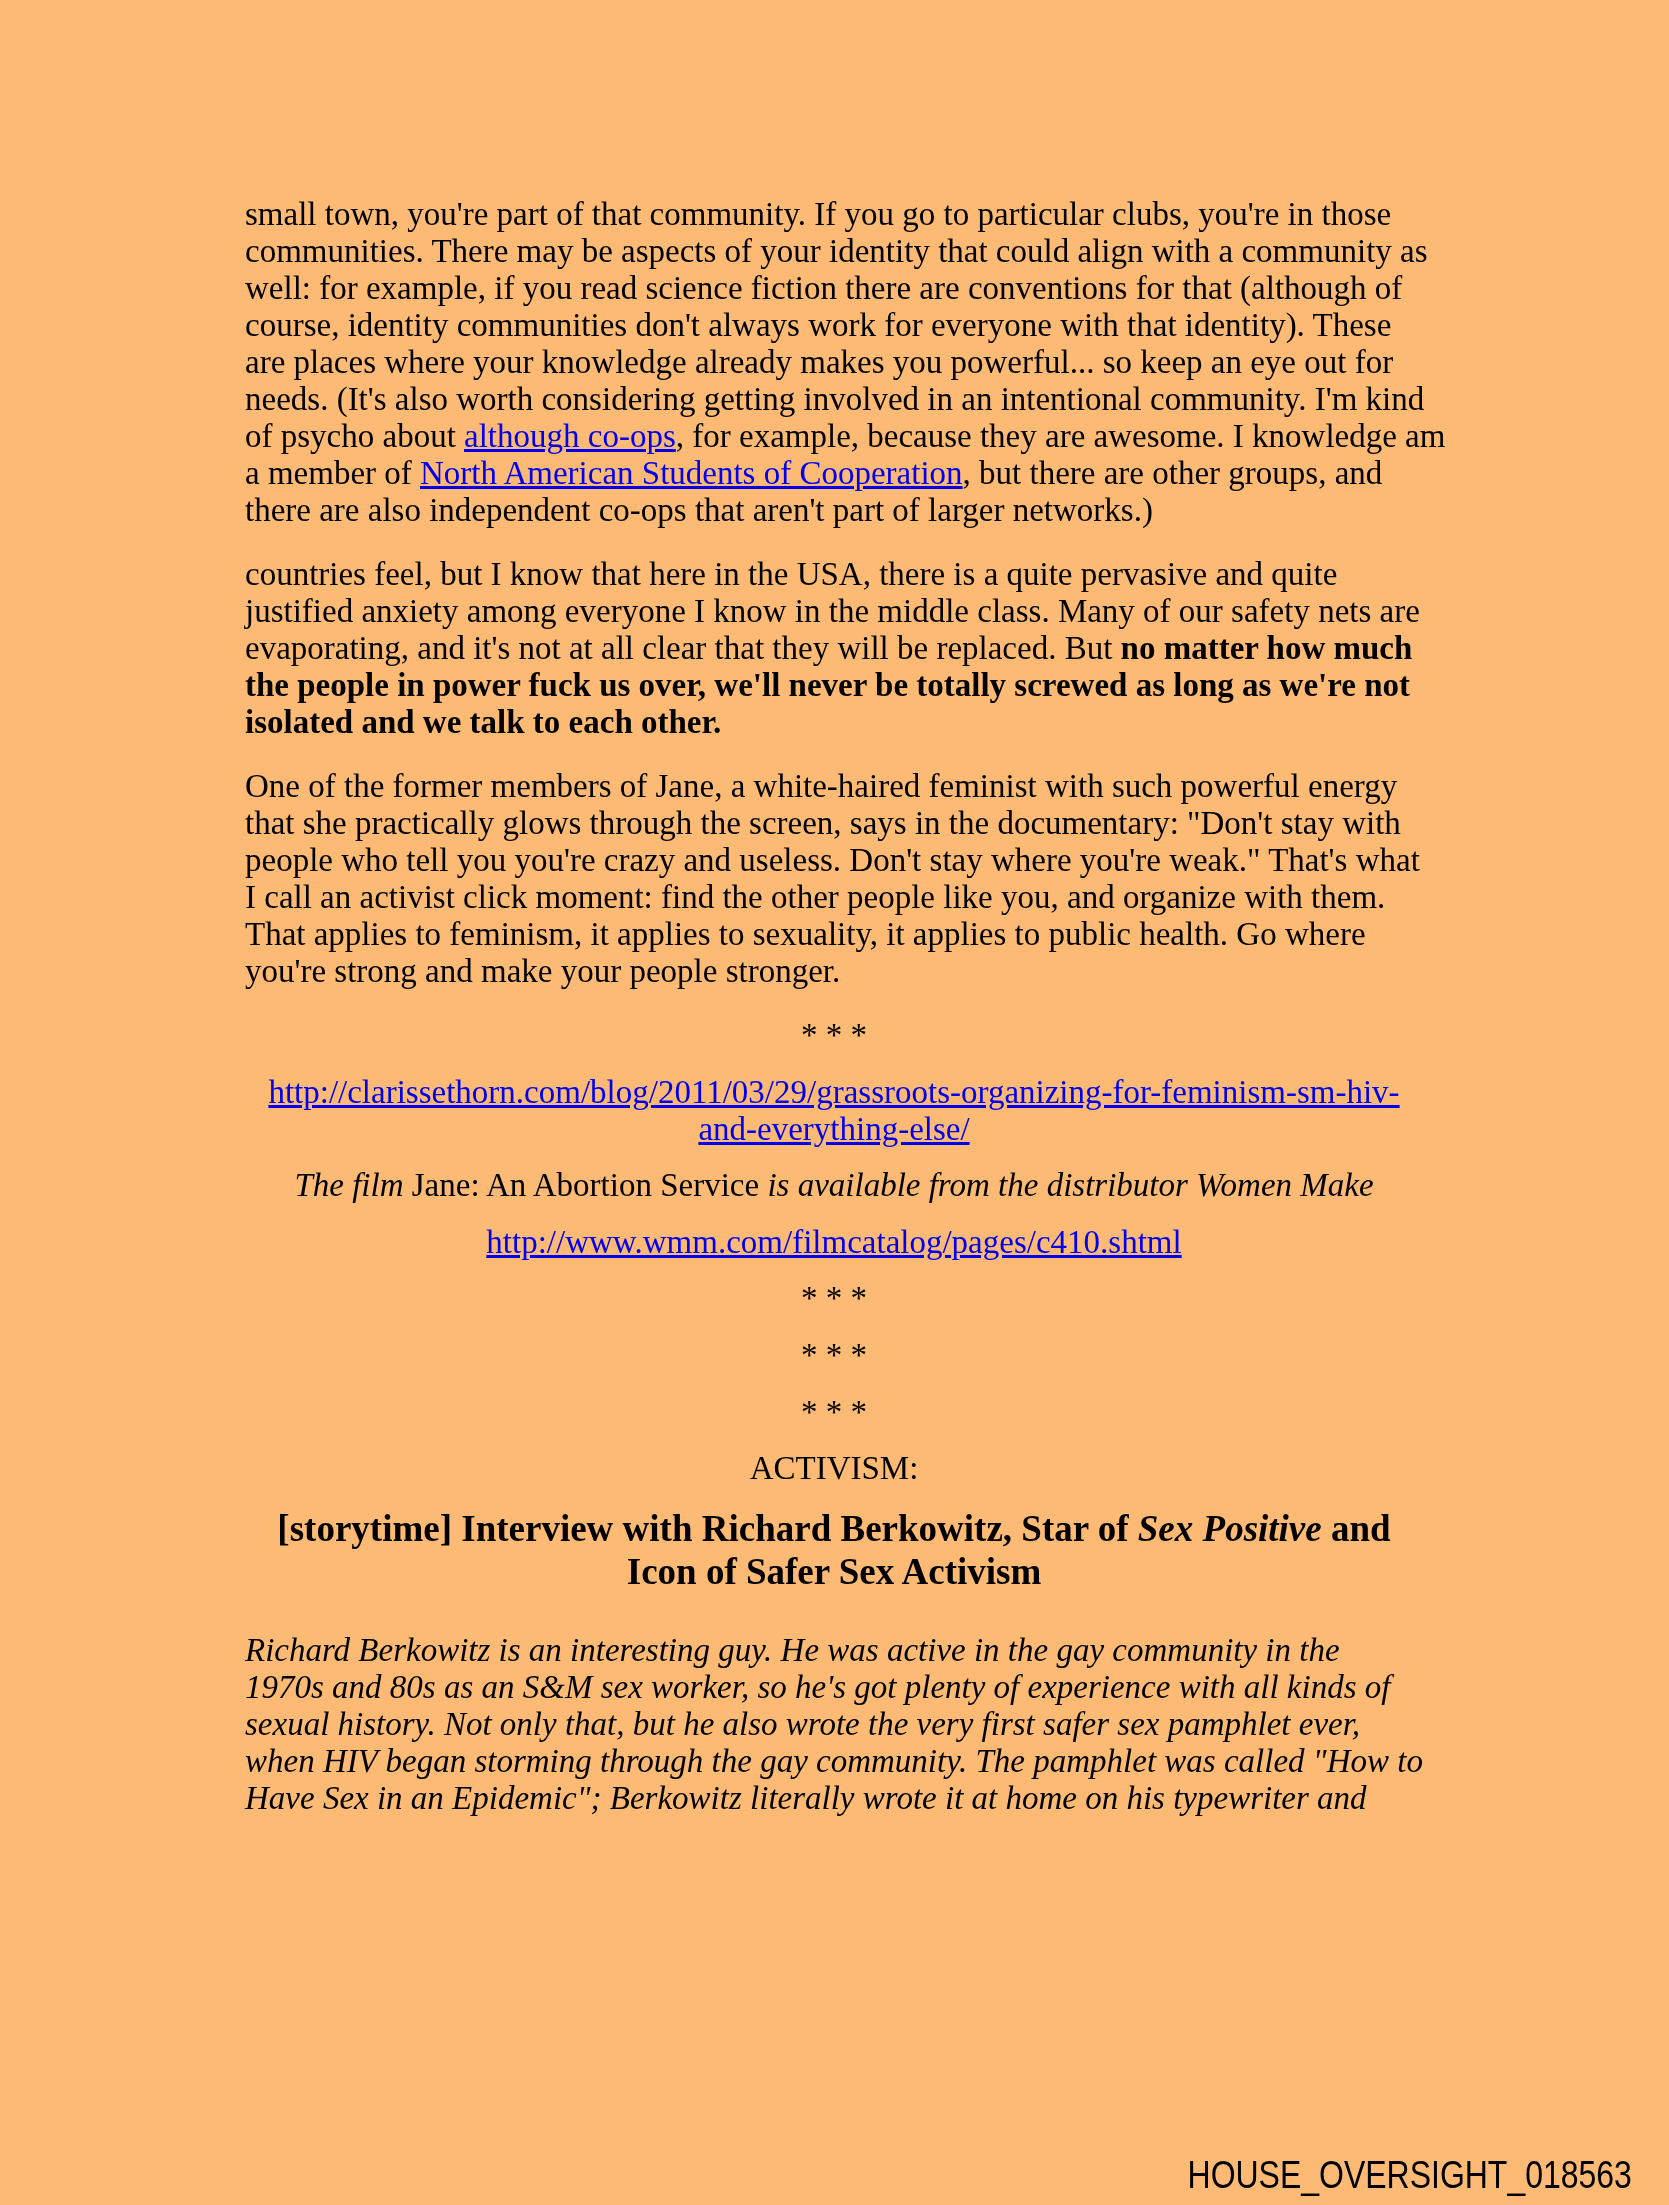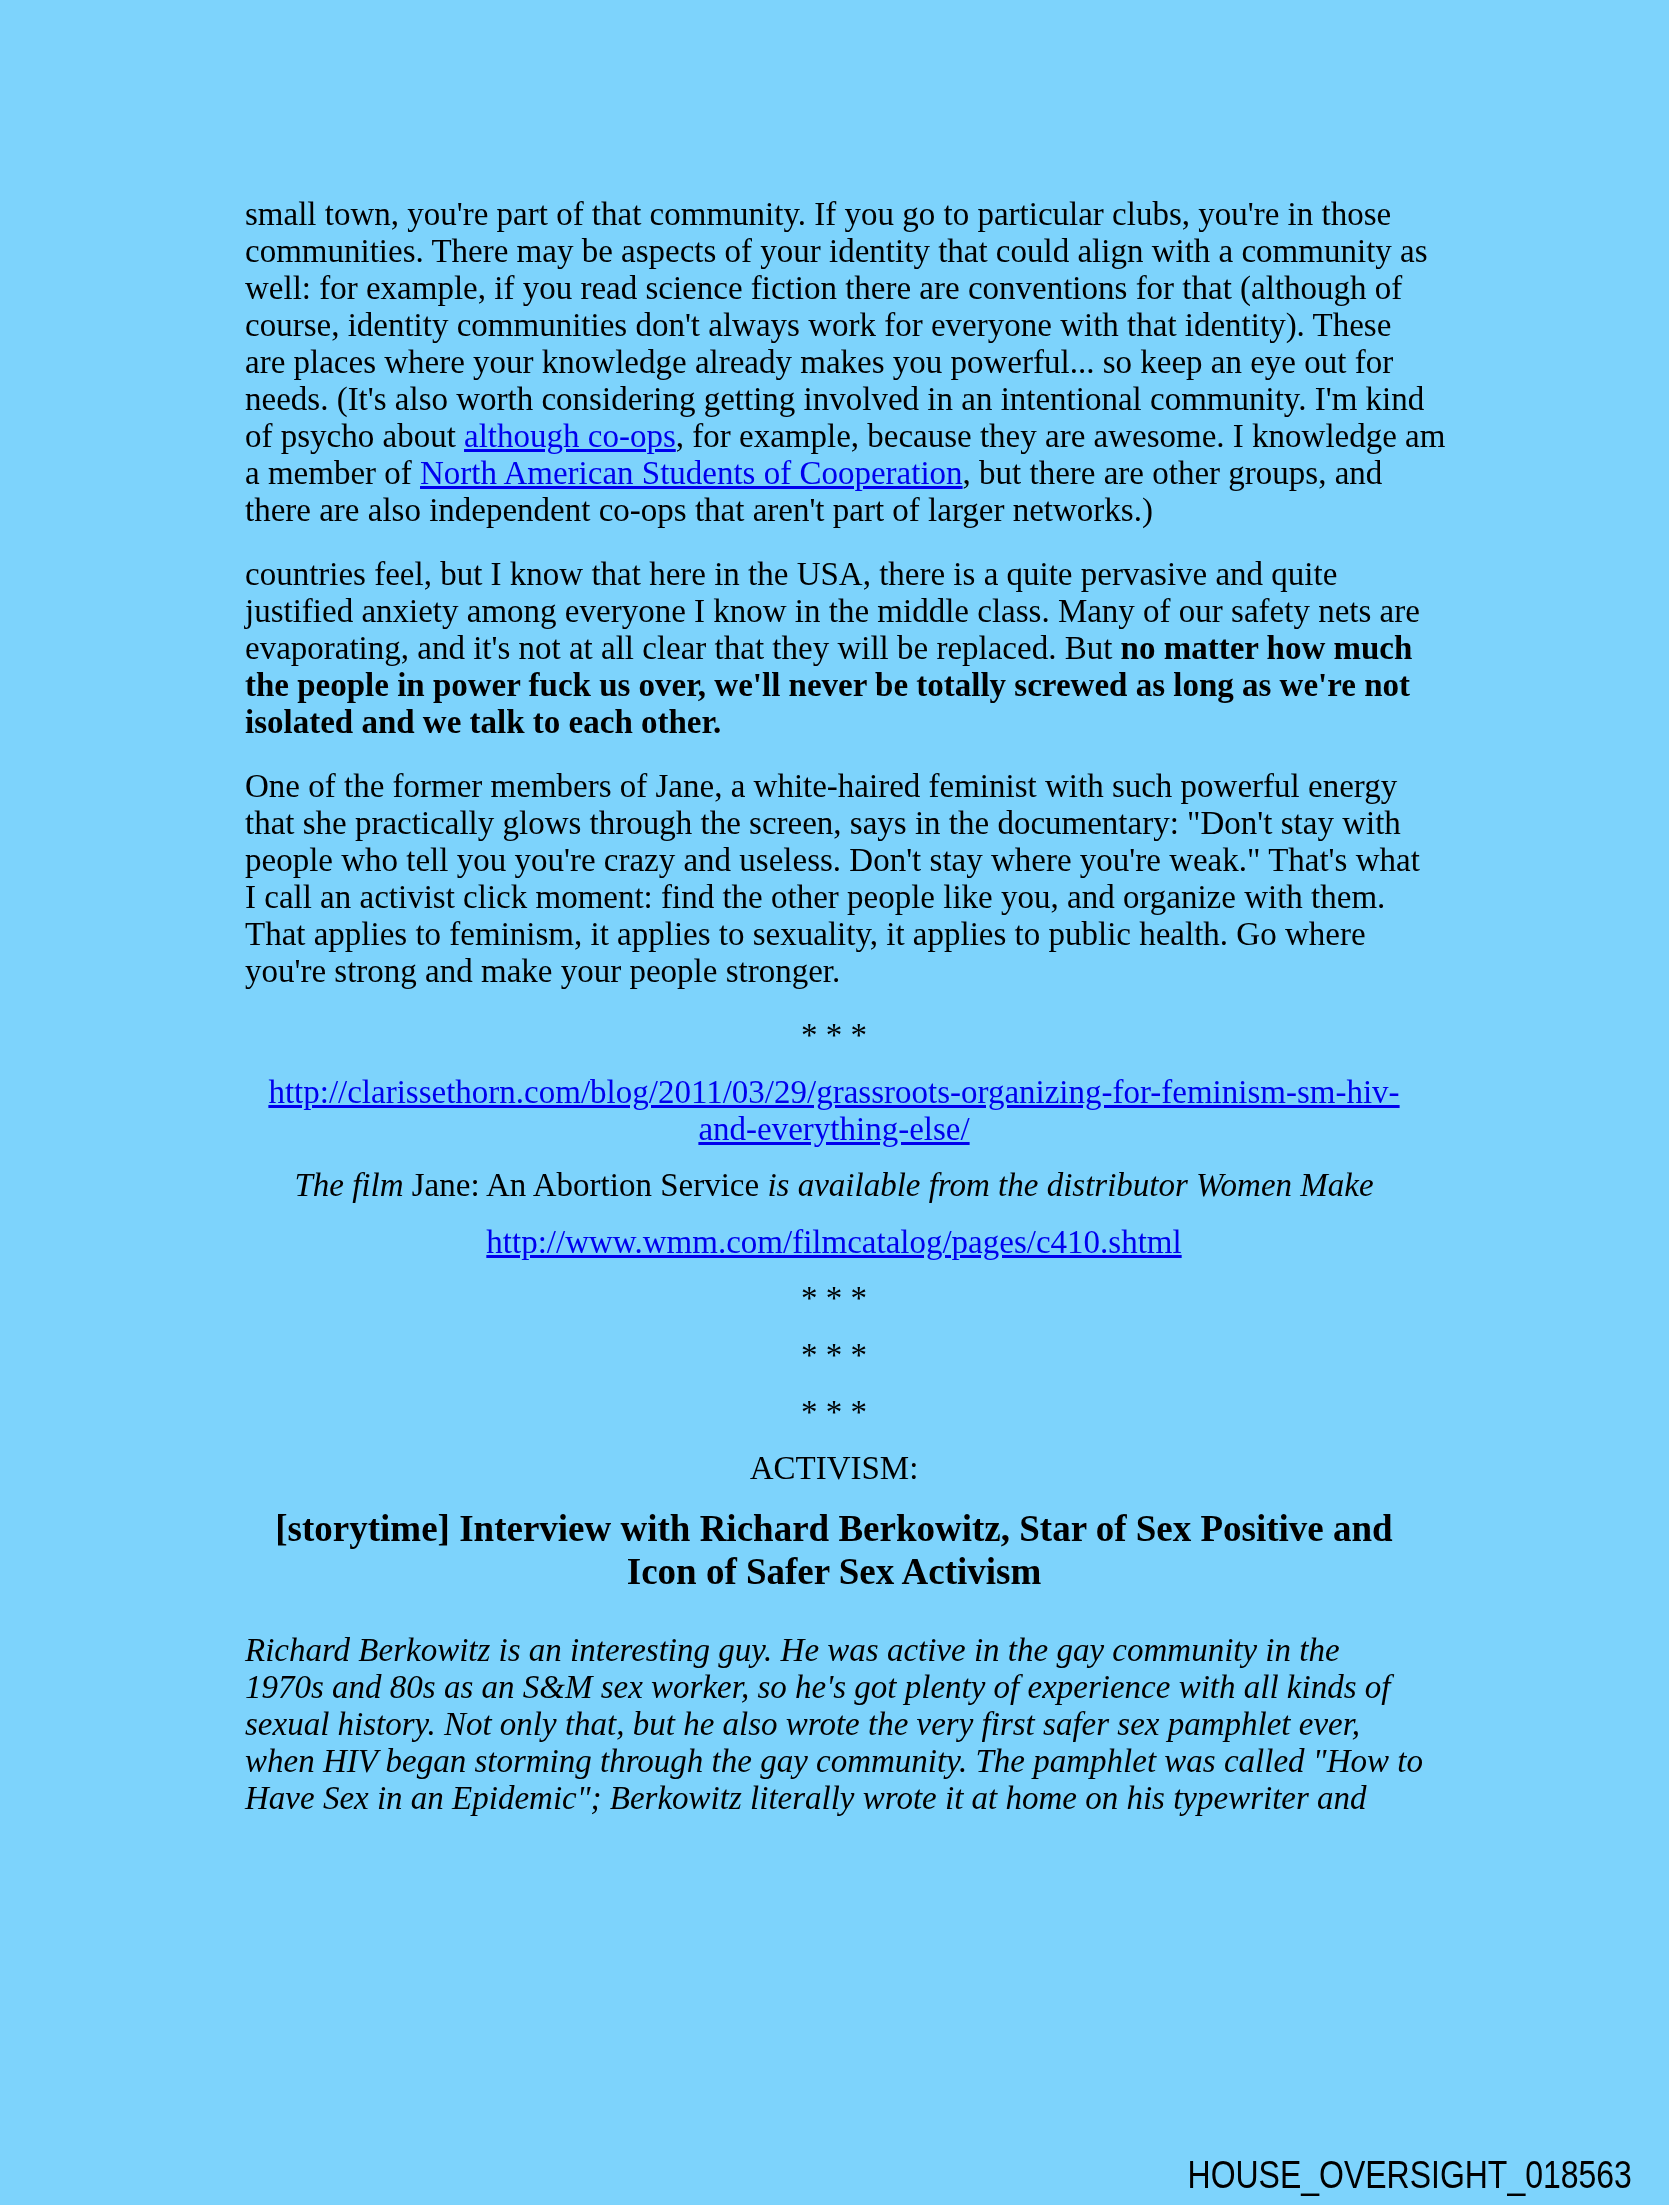--- a/index.html
+++ b/index.html
@@ -4,21 +4,21 @@
 <style>
   html, body {
     margin: 0;
     padding: 0;
     background: #ffffff;
   }
   .page {
     position: relative;
     width: 1669px;
     height: 2205px;
-    background: #7dd3fc;
+    background: #fdba74;
     overflow: hidden;
     font-family: "Liberation Serif", serif;
     color: #000000;
   }
   .content {
     position: absolute;
     left: 245px;
     top: 196px;
     width: 1178px;
     font-size: 33px;
@@ -28,21 +28,21 @@
   .block.center { text-align: center; margin-bottom: 19.6px; }
   .block.italic { font-style: italic; }
   .block.heading {
     font-size: 37px;
     line-height: 43px;
     font-weight: bold;
     margin-bottom: 39px;
   }
   .line { white-space: nowrap; }
   .seg.bold { font-weight: bold; }
-  .seg.italic { }
+  .seg.italic { font-style: italic; }
   .seg.roman { font-style: normal; }
   a.seg.link {
     color: #0000EE;
     text-decoration: underline;
     cursor: pointer;
   }
   .watermark {
     position: absolute;
     top: 2155px;
     right: 37px;

